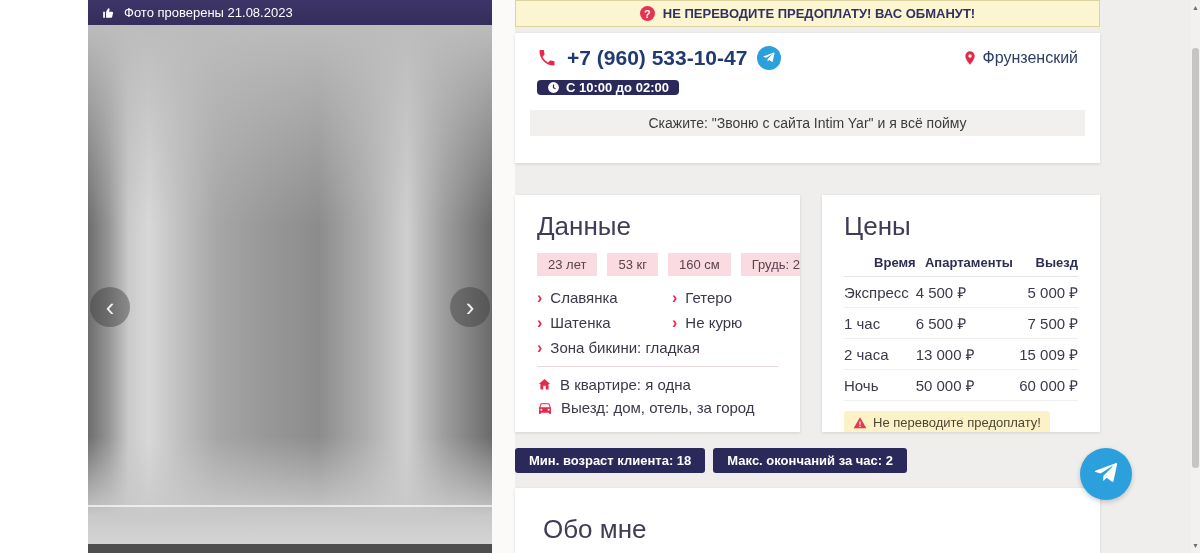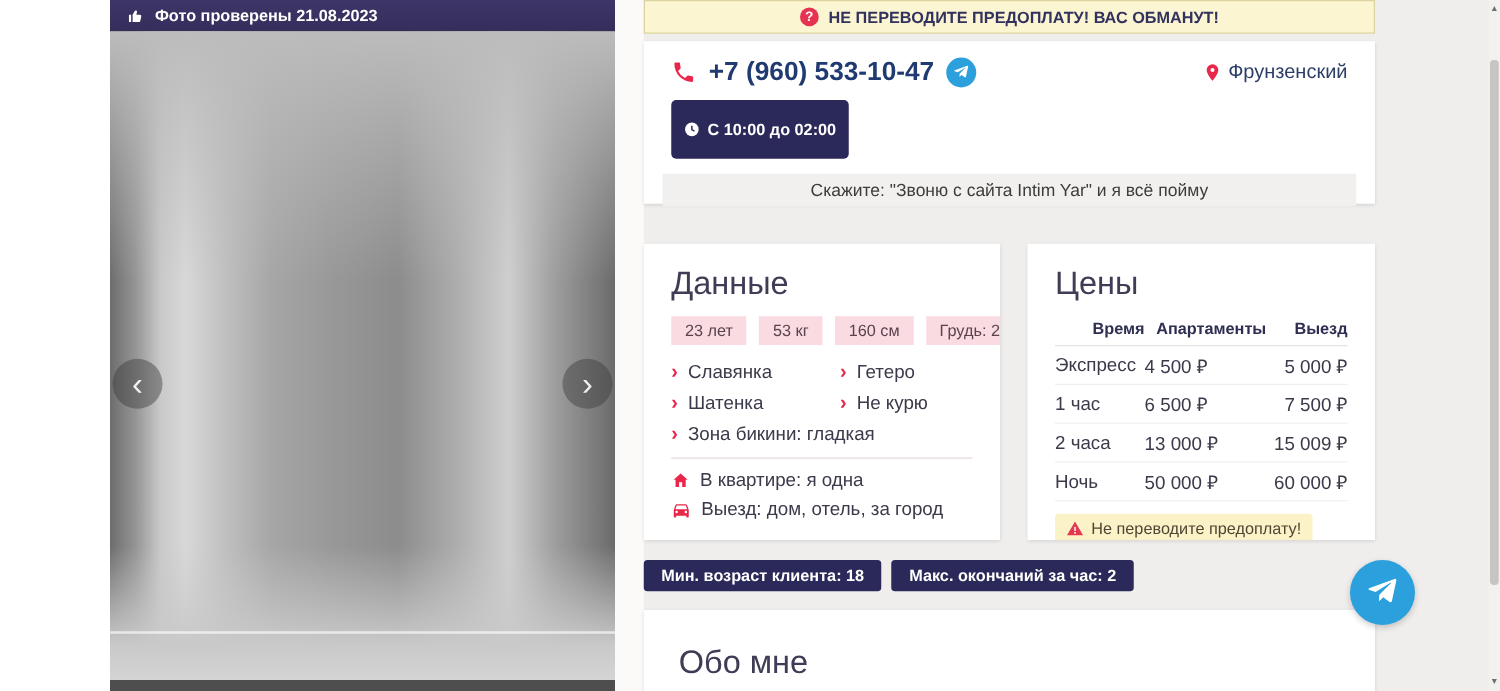--- a/index.html
+++ b/index.html
@@ -11,21 +11,21 @@
     color:#3a3a4a;
   }
   .left-strip { position:absolute; left:0; top:0; width:88px; height:553px; background:#ffffff; }
   .gap-strip  { position:absolute; left:492px; top:0; width:23px; height:553px; background:#fbfaf9; }
 
   
   .photo-card { position:absolute; left:88px; top:0; width:404px; height:553px; background:#101010; }
   .photo-banner {
     height:25px; background:linear-gradient(180deg,#3d3568,#352e5b);
     display:flex; align-items:center; gap:8px; padding-left:14px;
-    color:#fff; font-size:13px; font-weight:bold;
+    color:#fff; font-size:13px; font-weight:normal;
   }
   .photo-area {
     position:relative; height:528px; overflow:hidden;
     background:
       linear-gradient(0deg,#d8d8d8 0%, #c9c9c9 7%, rgba(201,201,201,0) 22%),
       linear-gradient(180deg,#bcbcbc 0%, rgba(188,188,188,0) 38%),
       linear-gradient(90deg,#6d6d6d 0%, #949494 5%, #c9c9c9 10%, #d8d8d8 15%, #bfbfbf 23%,
         #a6a6a6 32%, #989898 44%, #8c8c8c 57%, #aeaeae 69%, #cfcfcf 79%, #9e9e9e 88%, #6b6b6b 100%);
   }
   .photo-area::after { content:""; position:absolute; left:0; bottom:0; width:100%; height:9px; background:#4e4e4e; }
@@ -58,21 +58,21 @@
   }
 
   .contact-card { position:absolute; left:0; top:33px; width:585px; height:130px; padding:13px 15px 0; }
   .phone-row { display:flex; align-items:center; padding:0 7px; }
   .phone-number { font-size:21px; font-weight:bold; color:#203a72; margin:0 10px; }
   .tg-small { width:24px; height:24px; border-radius:50%; background:#2ba0dc; display:flex; align-items:center; justify-content:center; cursor:pointer; }
   .district { margin-left:auto; display:flex; align-items:center; gap:5px; font-size:16px; color:#2c3e66; cursor:pointer; }
   .time-badge {
     display:inline-flex; align-items:center; gap:6px; margin:10px 0 0 7px;
     background:#2b295a; color:#fff; font-size:13px; font-weight:bold;
-    padding:16px 10px; border-radius:4px;
+    padding:0 10px; border-radius:4px;
   }
   .code-strip {
     margin-top:12px; background:#f1f0ef; text-align:center;
     font-size:14px; color:#3c3c3c; padding:5px 0;
   }
 
   .data-card  { position:absolute; left:0;   top:195px; width:285px; height:237px; padding:16px 22px; overflow:hidden; }
   .price-card { position:absolute; left:307px; top:195px; width:278px; height:237px; padding:16px 22px; overflow:hidden; }
   .panel-title { font-size:26px; font-weight:400; color:#3f3d56; margin-bottom:11px; }
 

